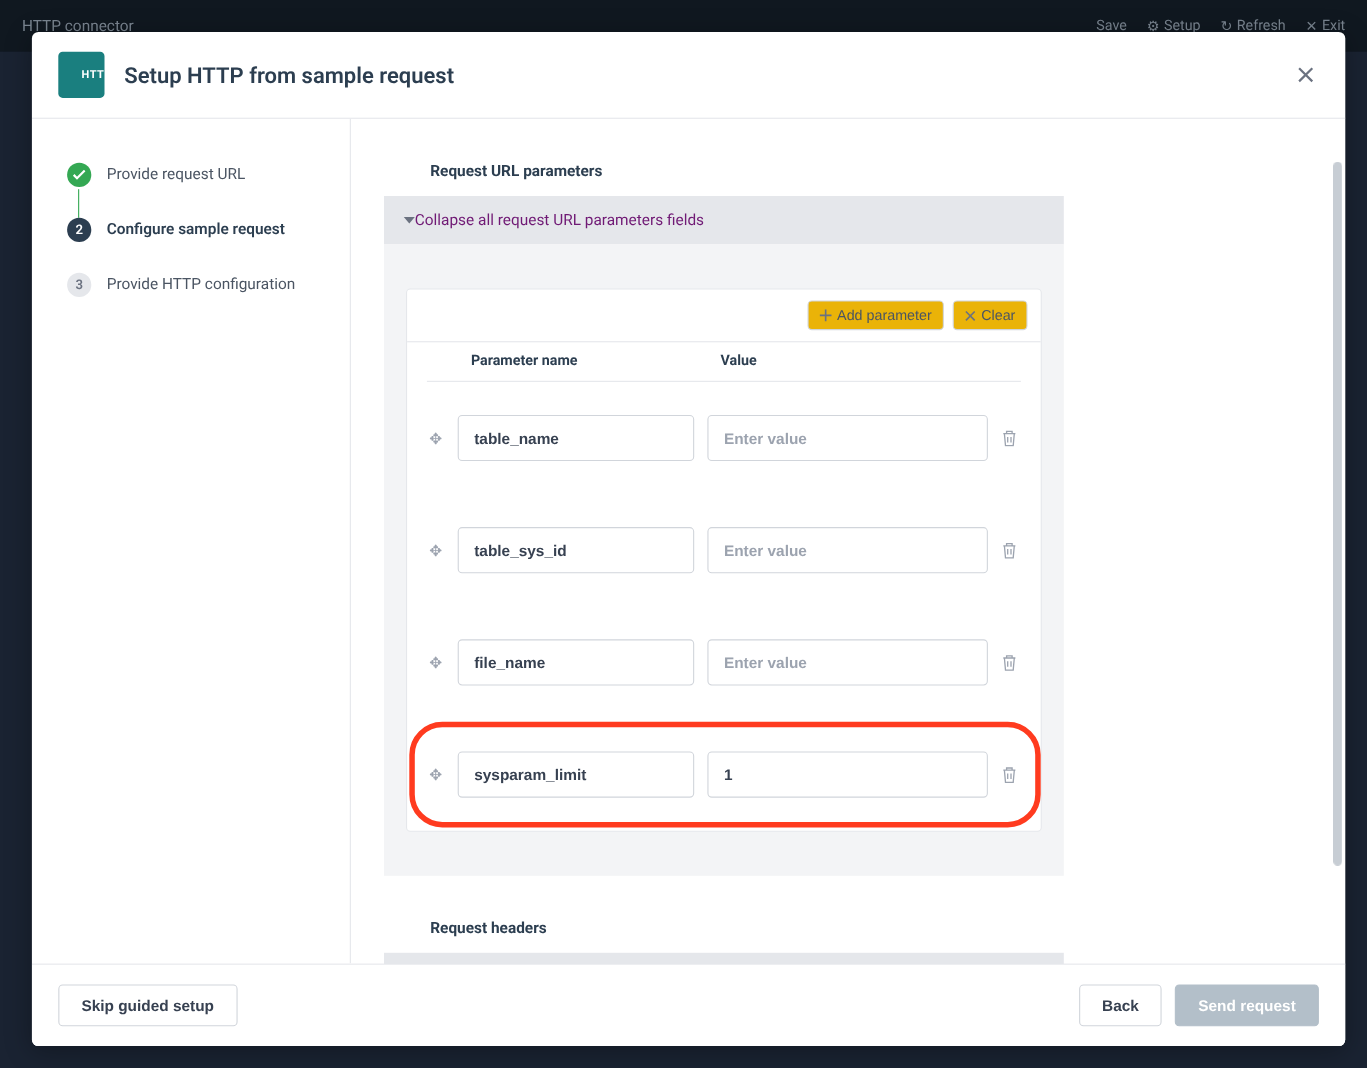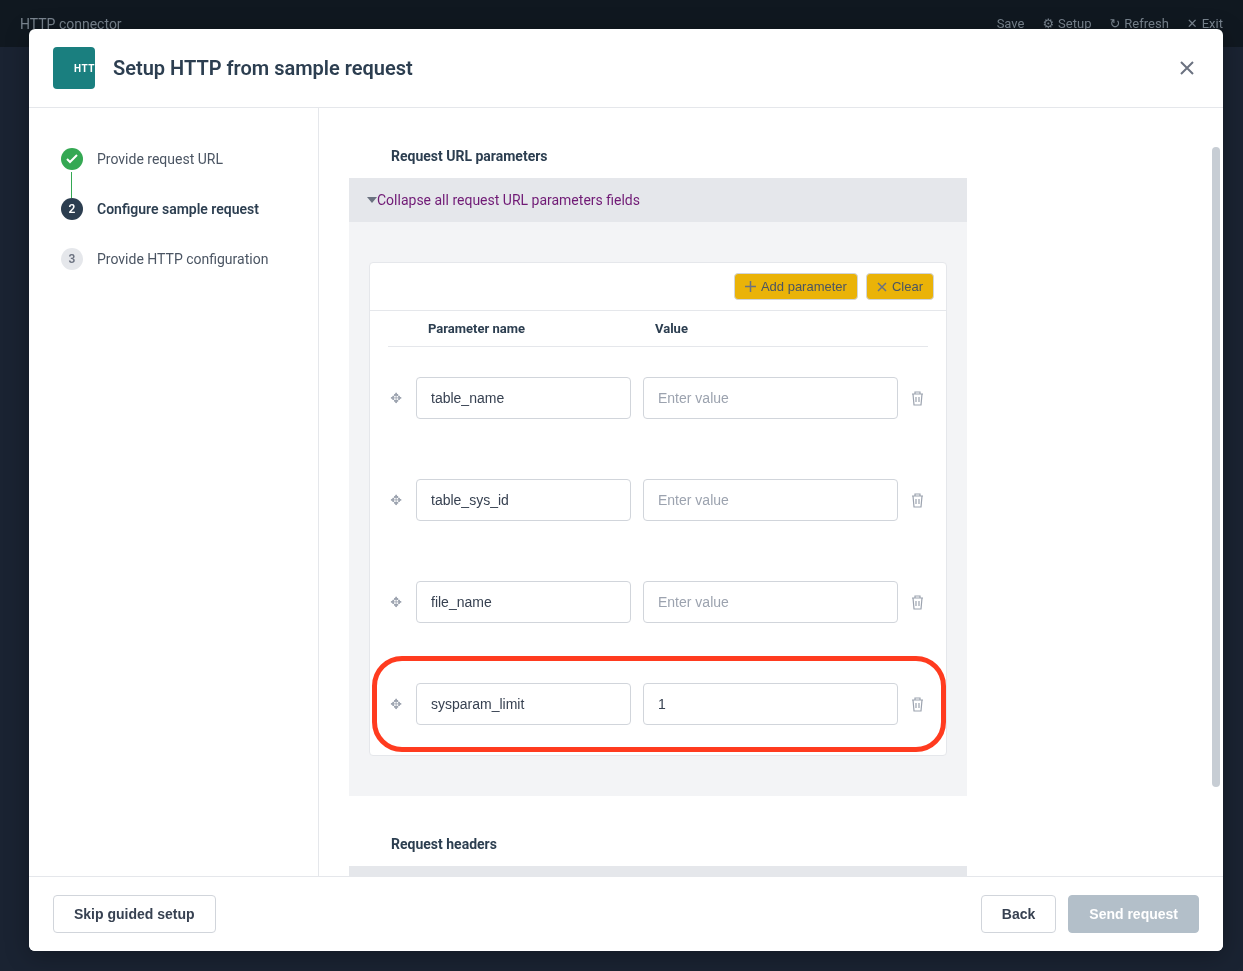--- a/index.html
+++ b/index.html
@@ -29,21 +29,21 @@
 .collapse-arrow { width: 0; height: 0; border-left: 5px solid transparent; border-right: 5px solid transparent; border-top: 6px solid #6b7280; }
 .params-container { background: #f3f4f6; padding: 40px 20px; }
 .params-table { background: #fff; border: 1px solid #e5e7eb; border-radius: 4px; }
 .params-toolbar { display: flex; justify-content: flex-end; gap: 8px; padding: 10px 12px; border-bottom: 1px solid #e5e7eb; }
 .btn-small { background: #eab308; border: 1px solid #d1d5db; border-radius: 4px; padding: 5px 10px; font-size: 13px; color: #4b5563; cursor: pointer; display: inline-flex; align-items: center; gap: 5px; }
 .params-head { display: flex; padding: 10px 18px; border-bottom: 1px solid #e5e7eb; margin: 0 18px; }
 .params-head .col-name { flex: 0 0 249px; font-size: 13px; font-weight: 700; color: #2c3e50; padding-left: 22px; }
 .params-head .col-value { flex: 1; font-size: 13px; font-weight: 700; color: #2c3e50; }
 .param-row { display: flex; align-items: center; gap: 12px; padding: 30px 18px; position: relative; }
 .drag-handle { color: #9ca3af; font-size: 14px; cursor: move; width: 16px; text-align: center; }
-.param-input { flex: 1; border: 1px solid #d1d5db; border-radius: 4px; padding: 12px 14px; font-size: 14px; color: #374151; min-width: 0; }
+.param-input { flex: 1; border: 1px solid #d1d5db; border-radius: 4px; padding: 12px 14px; font-size: 14px; color: #374151; min-width: 0; font-weight: bold; }
 .param-input::placeholder { color: #9ca3af; }
 .param-name-input { flex: 0 0 215px; }
 .trash { color: #9ca3af; cursor: pointer; font-size: 16px; width: 18px; text-align: center; }
 .highlight-ring { position: absolute; border: 5px solid #ff3b1f; border-radius: 30px; pointer-events: none; left: 2px; right: 0px; top: 3px; bottom: 3px; }
 .section-gap { height: 40px; }
 .modal-footer { border-top: 1px solid #e5e7eb; padding: 18px 24px; display: flex; justify-content: space-between; background: #fff; }
 .footer-right { display: flex; gap: 12px; }
 .btn { border: 1px solid #d1d5db; background: #fff; border-radius: 4px; padding: 10px 20px; font-size: 14px; font-weight: 600; color: #374151; cursor: pointer; }
 .btn-primary { background: #b3bfc9; border-color: #b3bfc9; color: #fff; }
 .scrollbar-fake { position: absolute; right: 3px; top: 118px; width: 8px; height: 640px; background: #c7cdd4; border-radius: 4px; }

